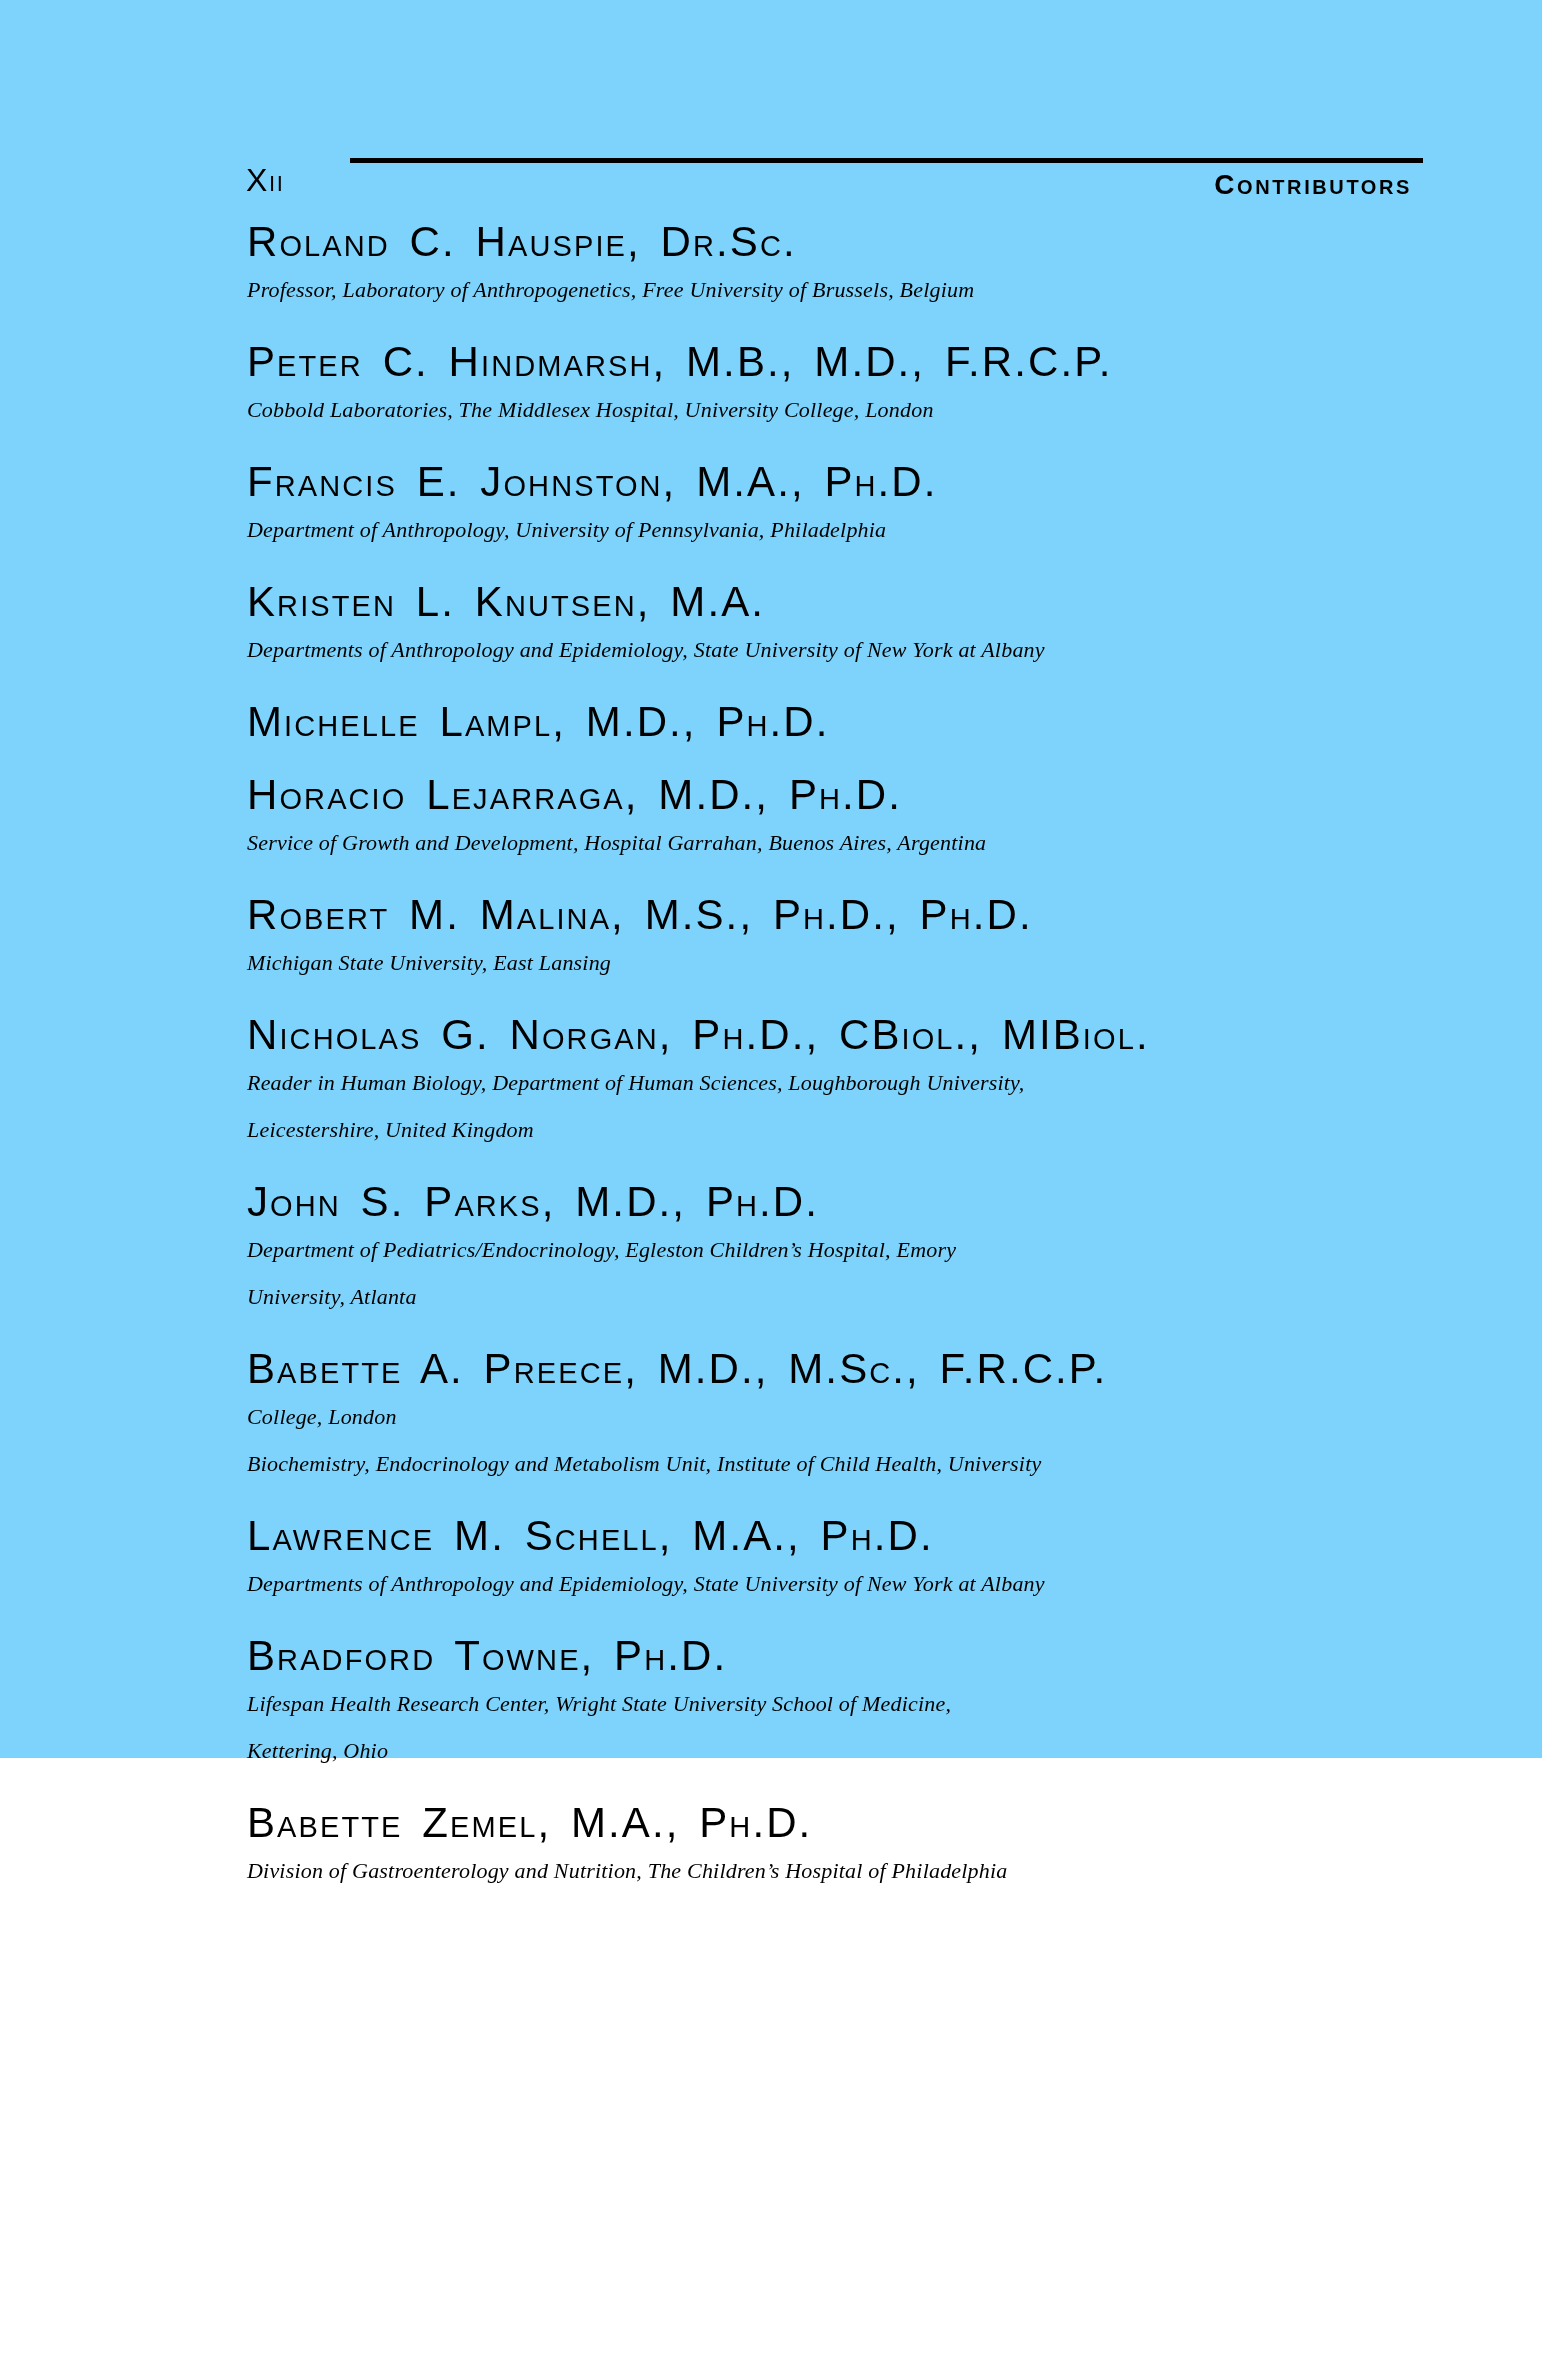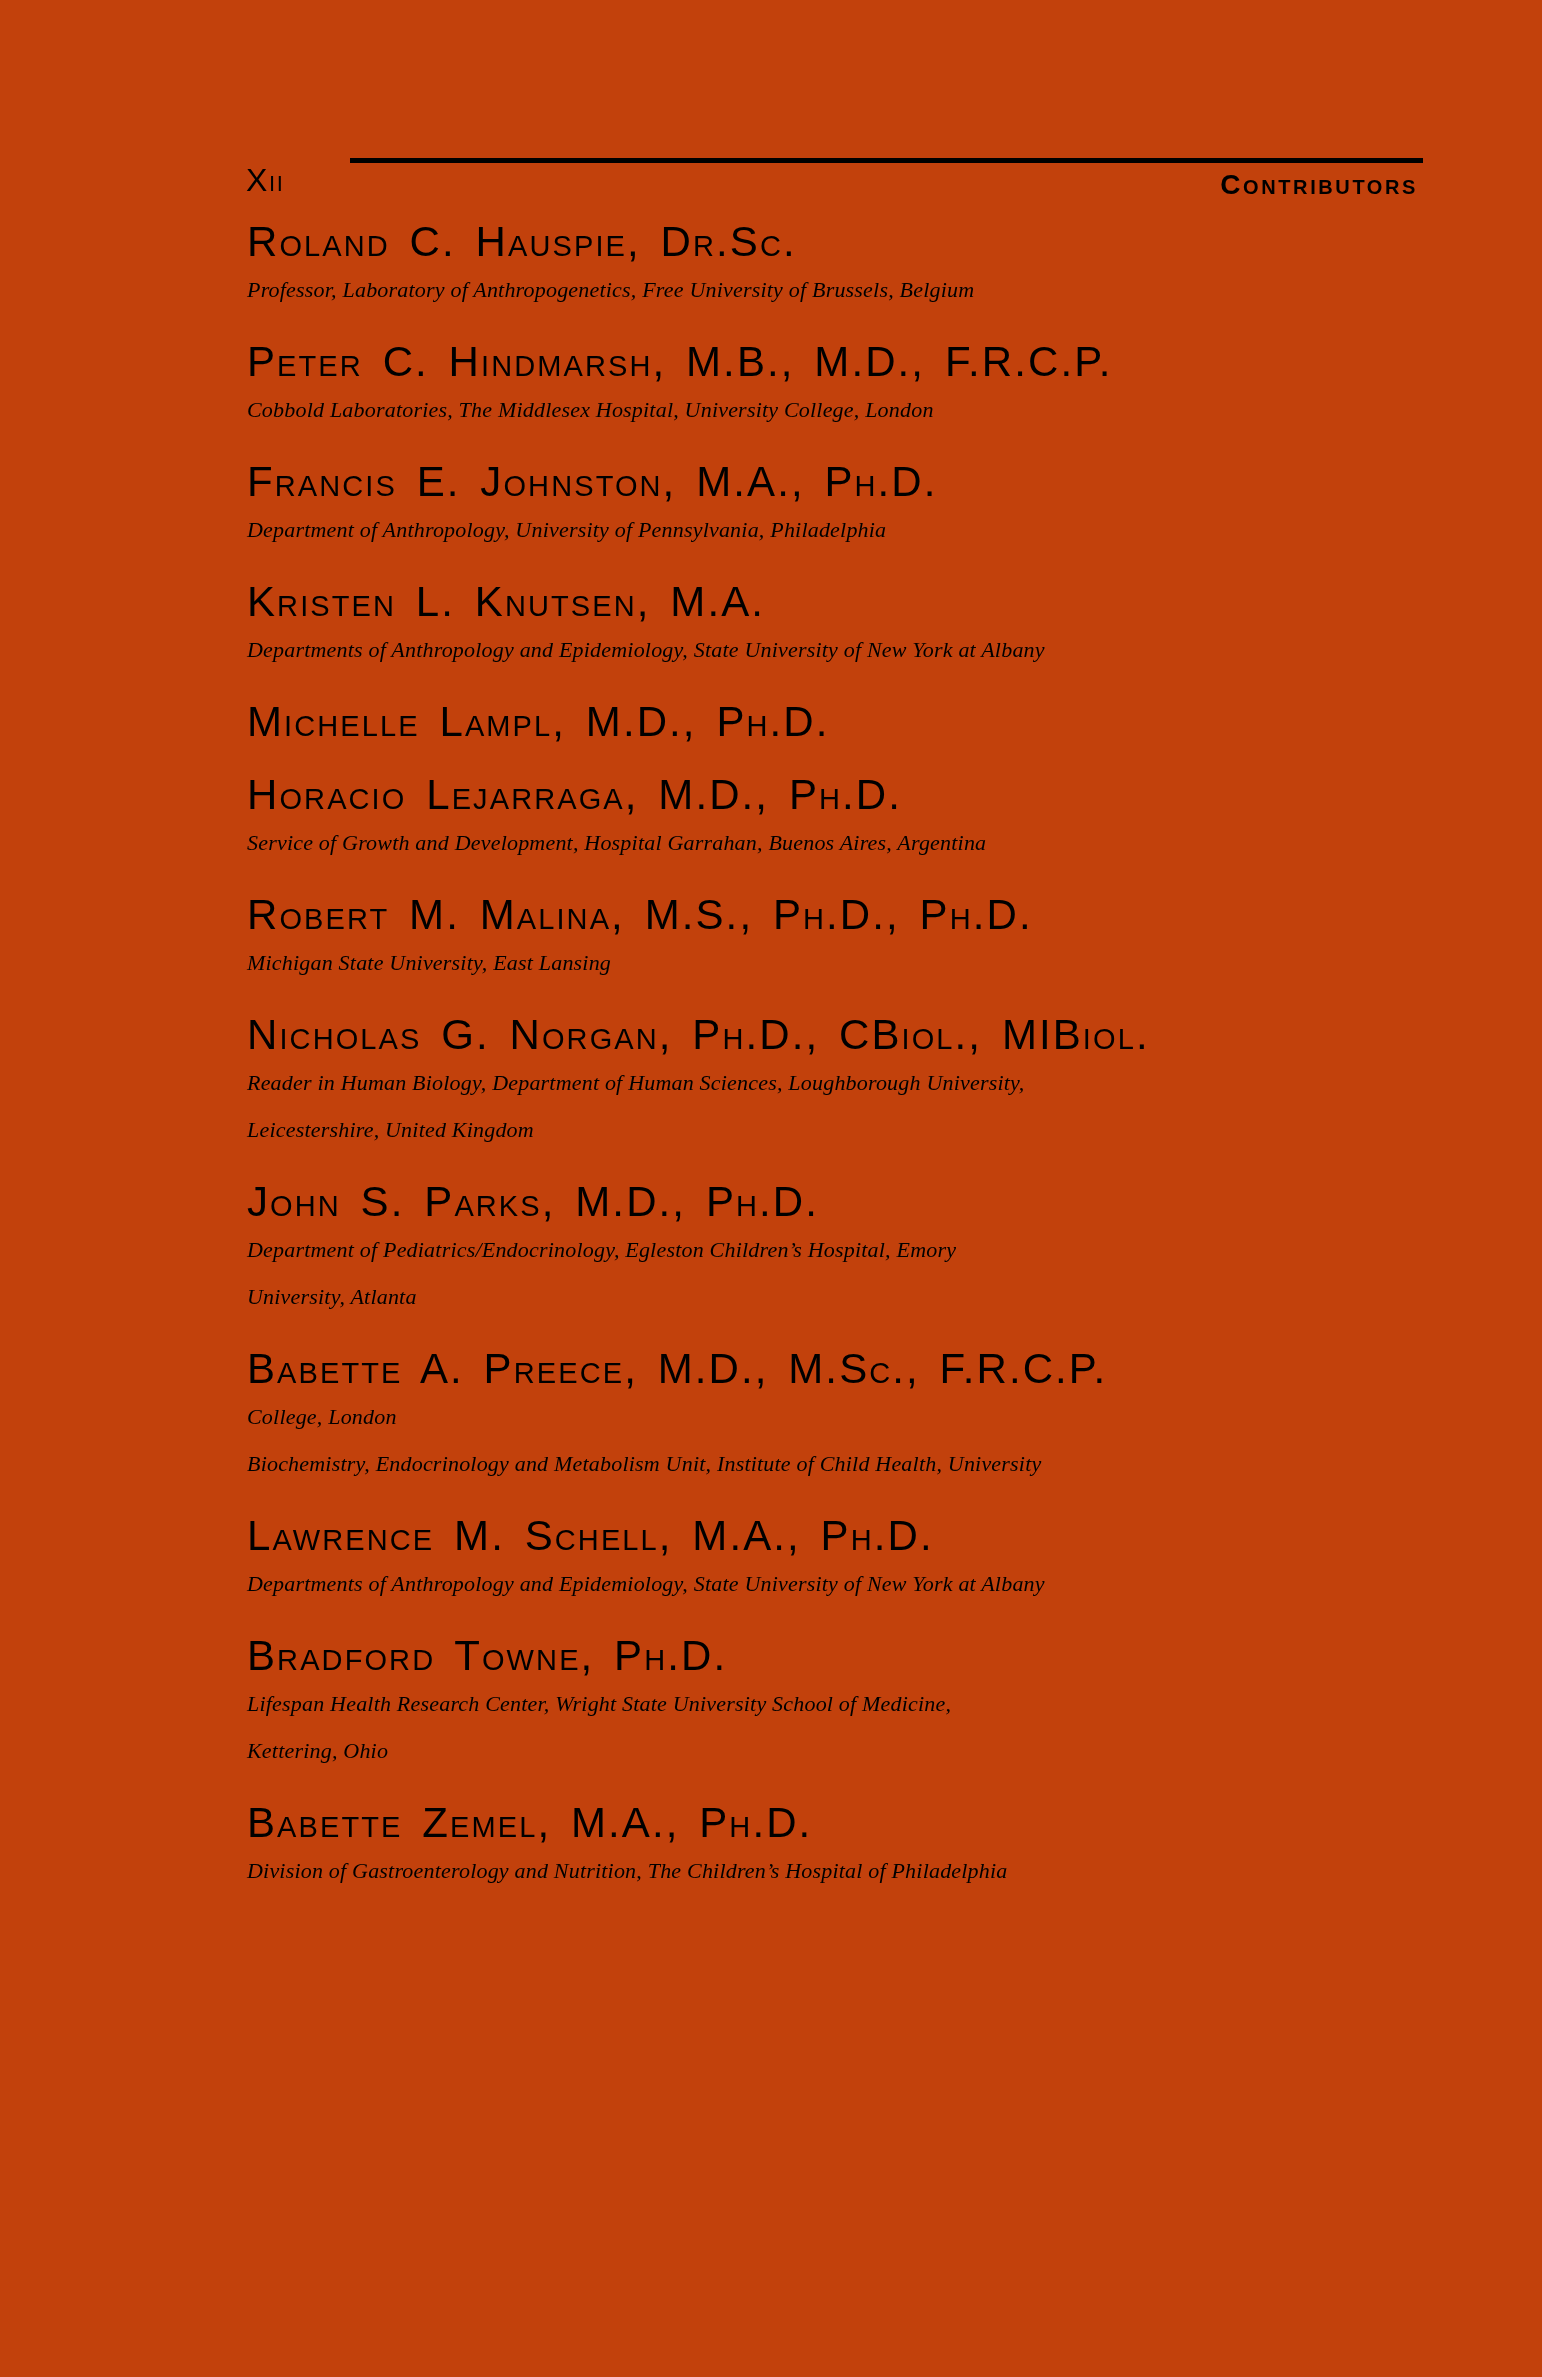--- a/index.html
+++ b/index.html
@@ -6,22 +6,22 @@
     margin: 0;
     padding: 0;
     width: 1542px;
     height: 2377px;
     background: #ffffff;
     overflow: hidden;
   }
   .page {
     position: relative;
     width: 1542px;
-    height: 2377px;
-    background: #c2410c;
+    height: 1758px;
+    background: #7dd3fc;
     color: #000000;
   }
   
   .folio {
     position: absolute;
     left: 246px;
     top: 163px;
     font-family: "Liberation Sans", sans-serif;
     font-variant: small-caps;
     font-size: 32px;
@@ -33,21 +33,21 @@
     position: absolute;
     left: 350px;
     top: 158px;
     width: 1073px;
     height: 5.1px;
     background: #000;
   }
   .running-head {
     position: absolute;
     top: 168px;
-    right: 124px;
+    right: 130px;
     font-family: "Liberation Sans", sans-serif;
     font-variant: small-caps;
     font-weight: bold;
     font-size: 28px;
     line-height: 33px;
     letter-spacing: 2.6px;
     color: #000;
     margin-left: 40px;
   }
   

